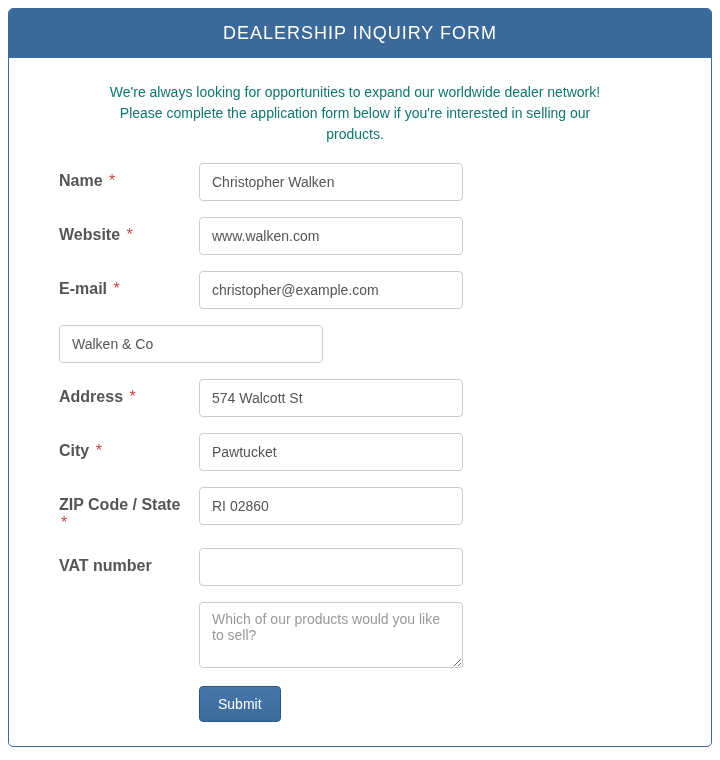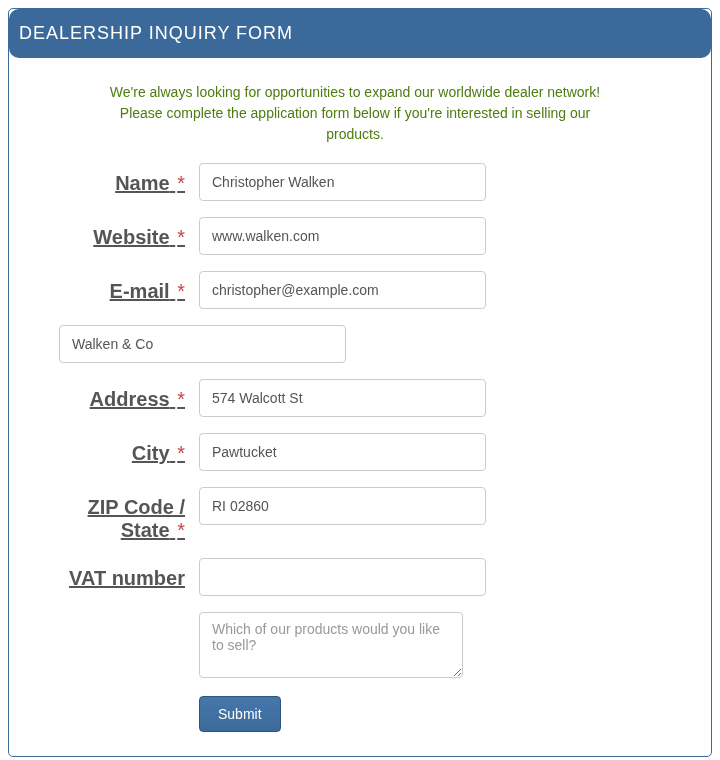--- a/index.html
+++ b/index.html
@@ -14,60 +14,57 @@
     }
     .form-card {
       width: 704px;
       border: 1px solid #3b6a9a;
       border-radius: 5px;
       overflow: hidden;
     }
     .form-header {
       background: #3b6a9a;
       color: #ffffff;
-      text-align: left;
+      text-align: center;
       font-size: 18px;
       letter-spacing: 1px;
       padding: 14px 10px;
       font-weight: 400;
-      border-radius: 10px;
     }
     .form-body {
       padding: 24px 60px 24px 50px;
     }
     .intro-text {
-      color: #4d7c0f;
+      color: #0f766e;
       text-align: center;
       font-size: 14px;
       line-height: 1.5;
       padding: 0 40px 18px 40px;
     }
     .form-row {
       display: flex;
       align-items: flex-start;
       margin-bottom: 16px;
     }
     .form-label {
       width: 140px;
       min-width: 140px;
-      text-align: right;
       padding-right: 14px;
       padding-top: 9px;
       color: #555555;
-      font-size: 20px;
+      font-size: 16px;
       font-weight: 700;
-      text-decoration: underline;
     }
     .required-mark {
       color: #cc4444;
       font-weight: 400;
       margin-left: 2px;
     }
     .form-control {
-      width: 287px;
+      width: 264px;
       height: 38px;
       padding: 8px 12px;
       font-size: 14px;
       color: #555555;
       background: #ffffff;
       border: 1px solid #cccccc;
       border-radius: 4px;
       font-family: inherit;
     }
     .form-textarea {

